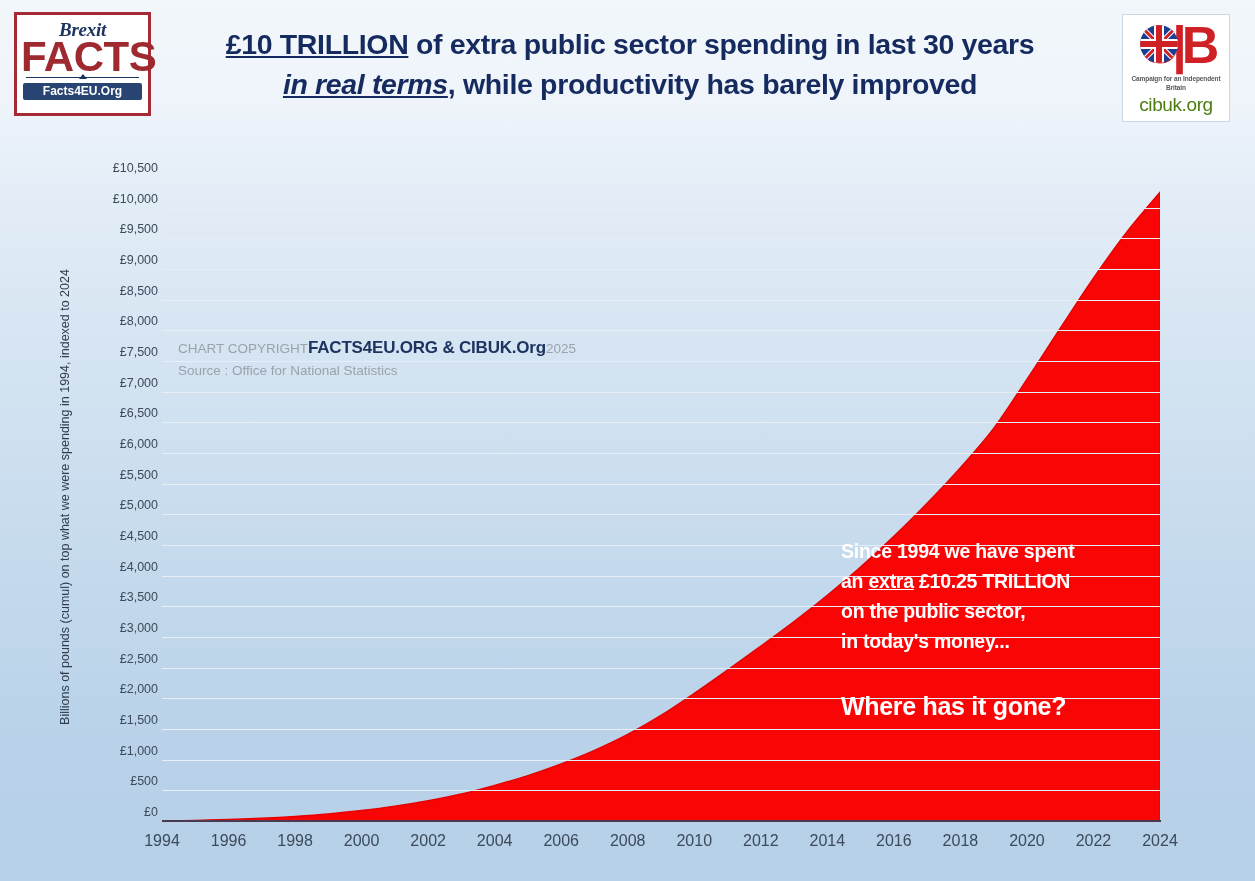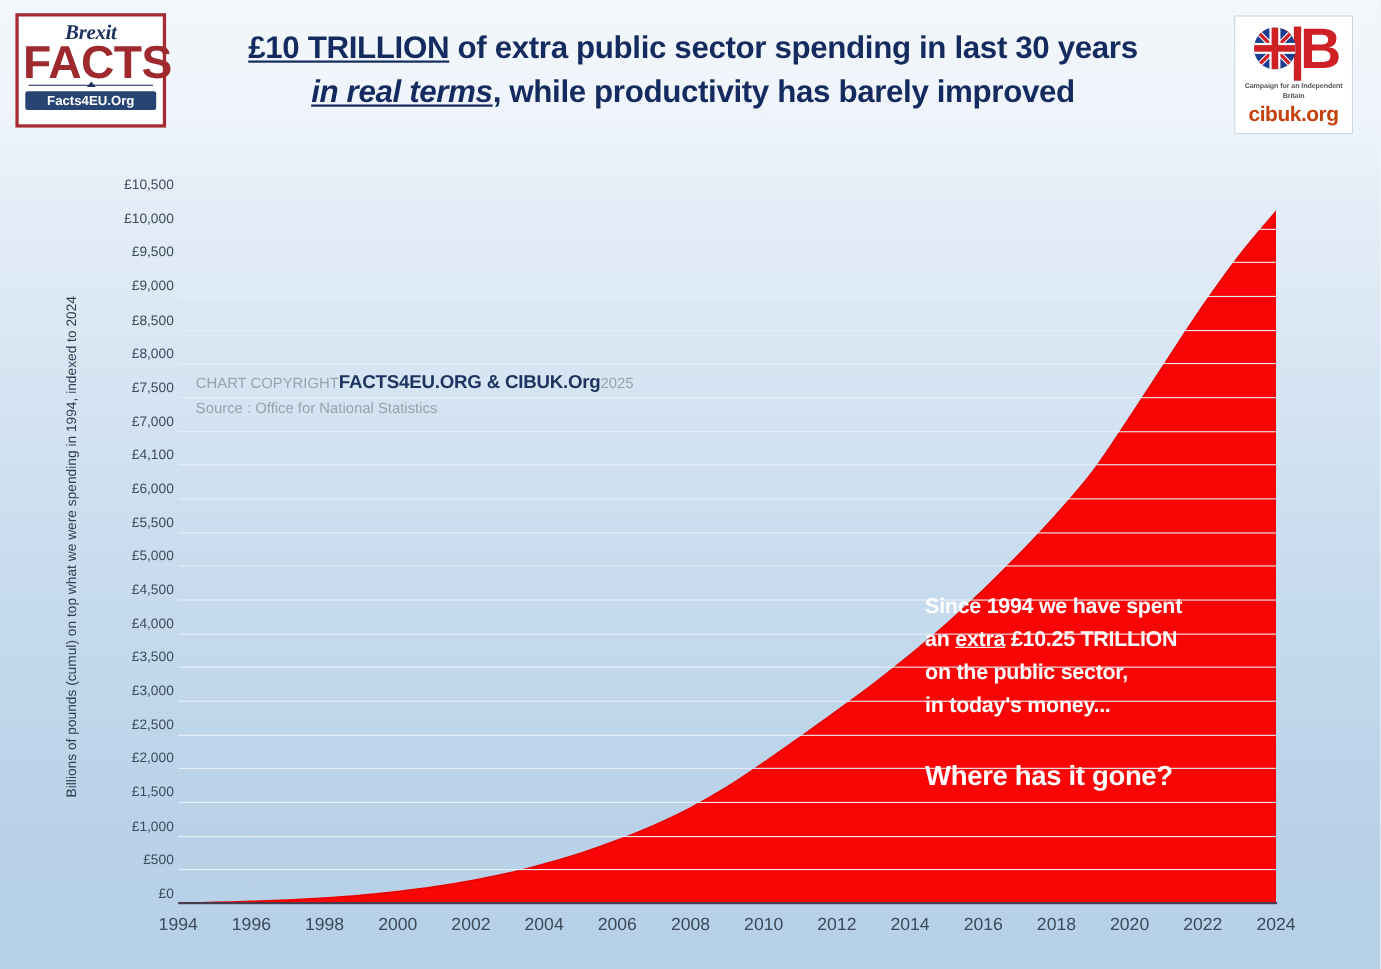--- a/index.html
+++ b/index.html
@@ -164,23 +164,23 @@
   #cibuk-tag {
     font-size: 6.5px;
     font-weight: bold;
     color: #55585c;
     letter-spacing: -0.1px;
     line-height: 9px;
     margin-top: -3px;
   }
   #cibuk-url {
     font-family: "Liberation Sans", sans-serif;
-    font-weight: bold;
+    font-weight: normal;
     font-size: 19px;
-    color: #c2410c;
+    color: #4d7c0f;
     line-height: 26px;
     letter-spacing: -0.4px;
   }
 
   
   #title {
     position: absolute;
     left: 150px; top: 24px;
     width: 960px;
     text-align: center;
@@ -363,21 +363,21 @@
 
     <div id="y-labels">
         <div class="ylab" style="top: 0px;">£10,500</div>
         <div class="ylab" style="top: 30.6667px;">£10,000</div>
         <div class="ylab" style="top: 61.3333px;">£9,500</div>
         <div class="ylab" style="top: 92px;">£9,000</div>
         <div class="ylab" style="top: 122.667px;">£8,500</div>
         <div class="ylab" style="top: 153.333px;">£8,000</div>
         <div class="ylab" style="top: 184px;">£7,500</div>
         <div class="ylab" style="top: 214.667px;">£7,000</div>
-        <div class="ylab" style="top: 245.333px;">£4,100</div>
+        <div class="ylab" style="top: 245.333px;">£6,500</div>
         <div class="ylab" style="top: 276px;">£6,000</div>
         <div class="ylab" style="top: 306.667px;">£5,500</div>
         <div class="ylab" style="top: 337.333px;">£5,000</div>
         <div class="ylab" style="top: 368px;">£4,500</div>
         <div class="ylab" style="top: 398.667px;">£4,000</div>
         <div class="ylab" style="top: 429.333px;">£3,500</div>
         <div class="ylab" style="top: 460px;">£3,000</div>
         <div class="ylab" style="top: 490.667px;">£2,500</div>
         <div class="ylab" style="top: 521.333px;">£2,000</div>
         <div class="ylab" style="top: 552px;">£1,500</div>

